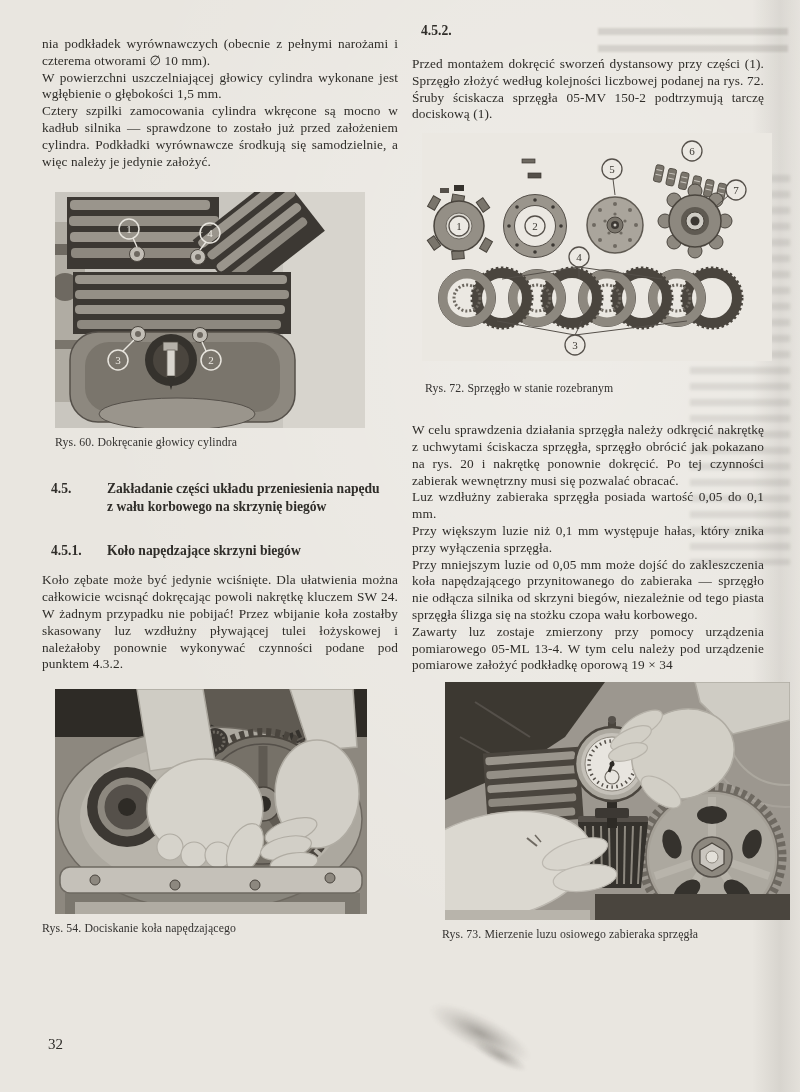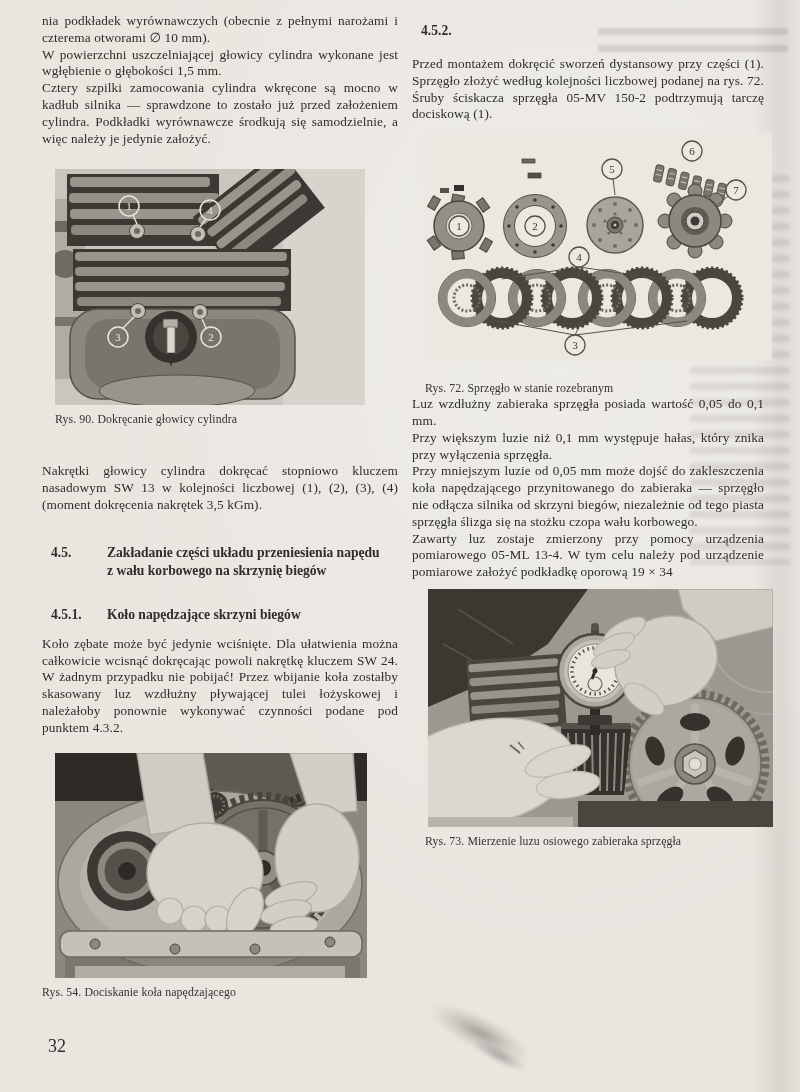--- a/index.html
+++ b/index.html
@@ -16,43 +16,43 @@
       linear-gradient(to right, rgba(0,0,0,0) 94%, rgba(60,55,48,0.10) 97.5%, rgba(60,55,48,0.03) 100%),
       #e9e6e0;
   }
   .col{position:absolute;top:0;}
   .col-left{left:42px;width:356px;}
   .col-right{left:412px;width:352px;}
   p.body-text{
     margin:0;font-size:13.3px;line-height:16.8px;
     text-align:justify;letter-spacing:0.1px;
   }
-  .first-space{padding-top:13px;}
+  .first-space{padding-top:36px;}
   .mt-nuts{margin-top:36px !important;}
   .section{display:flex;margin-left:9px;font-weight:bold;font-size:13.6px;line-height:18px;}
   .sec-num{flex:0 0 56px;}
   .sec-title{flex:1;}
   .sec-45{margin-top:30px;width:330px;}
   .sec-451{margin-top:26px;}
   .sec-452{margin-top:22px;}
   .mt-para{margin-top:12px !important;}
   figure{margin:0;}
   .fig70{margin:22px 0 0 13px;}
   .fig71{margin:16px 0 0 13px;}
   .fig72{margin:10px 0 0 10px;}
-  .fig73{margin:8px 0 0 16px;}
+  .fig73{margin:8px 0 0 33px;}
   figcaption{
     font-size:11.8px;color:#343230;margin-top:7px;letter-spacing:0.1px;
   }
   .fig71 figcaption{margin-left:-13px;}
   .fig72 figcaption{margin-left:3px;margin-top:20px;}
   .fig73 figcaption{margin-left:-3px;}
   .photo{display:block;background:#c9c6bf;}
   .page-number{
-    position:absolute;left:48px;top:1036px;font-size:18px;color:#2f2d29;
+    position:absolute;left:48px;top:1036px;font-size:15px;color:#2f2d29;
   }
   
   .artifact{position:absolute;pointer-events:none;}
   .bleed-top-right{
     left:598px;top:28px;width:190px;height:34px;
     background:repeating-linear-gradient(to bottom, rgba(90,85,78,0.16) 0 7px, rgba(0,0,0,0) 7px 17px);
     filter:blur(1.2px);
   }
   .bleed-right{
     left:690px;top:175px;width:100px;height:390px;
@@ -149,24 +149,23 @@
           <circle cx="74" cy="37" r="10" fill="none" stroke="#e8e5de" stroke-width="1.5"></circle>
           <text x="74" y="41" text-anchor="middle" font-size="11" fill="#eeebe4">1</text>
           <circle cx="155" cy="41" r="10" fill="none" stroke="#e8e5de" stroke-width="1.5"></circle>
           <text x="155" y="45" text-anchor="middle" font-size="11" fill="#eeebe4">4</text>
           <circle cx="63" cy="168" r="10" fill="none" stroke="#e8e5de" stroke-width="1.5"></circle>
           <text x="63" y="172" text-anchor="middle" font-size="11" fill="#eeebe4">3</text>
           <circle cx="156" cy="168" r="10" fill="none" stroke="#e8e5de" stroke-width="1.5"></circle>
           <text x="156" y="172" text-anchor="middle" font-size="11" fill="#eeebe4">2</text>
         </g>
       </svg>
-      <figcaption>Rys. 90. Dokręcanie głowicy cylindra</figcaption>
+      <figcaption>Rys. 60. Dokręcanie głowicy cylindra</figcaption>
     </figure>
 
-    <p class="body-text mt-nuts">Nakrętki głowicy cylindra dokręcać stopniowo kluczem nasadowym SW 13 w kolejności liczbowej (1), (2), (3), (4) (moment dokręcenia nakrętek 3,5 kGm).</p>
 
     <div class="section sec-45">
       <span class="sec-num">4.5.</span>
       <span class="sec-title">Zakładanie części układu przeniesienia napędu z wału korbowego na skrzynię biegów</span>
     </div>
 
     <div class="section sec-451">
       <span class="sec-num">4.5.1.</span>
       <span class="sec-title">Koło napędzające skrzyni biegów</span>
     </div>
@@ -409,20 +408,21 @@
           <text x="314" y="61" text-anchor="middle" font-size="11" fill="#3a3731">7</text>
           <circle cx="157" cy="124" r="10" fill="#ece9e3" stroke="#55504a" stroke-width="1.3"></circle>
           <text x="157" y="128" text-anchor="middle" font-size="11" fill="#3a3731">4</text>
           <circle cx="153" cy="212" r="10" fill="#ece9e3" stroke="#55504a" stroke-width="1.3"></circle>
           <text x="153" y="216" text-anchor="middle" font-size="11" fill="#3a3731">3</text>
         </g>
       </svg>
       <figcaption>Rys. 72. Sprzęgło w stanie rozebranym</figcaption>
     </figure>
 
+    <p class="body-text" style="margin-top:26px">W celu sprawdzenia działania sprzęgła należy odkręcić nakrętkę z uchwytami ściskacza sprzęgła, sprzęgło obrócić jak pokazano na rys. 20 i nakrętkę ponownie dokręcić. Po tej czynności zabierak wewnętrzny musi się pozwalać obracać.</p>
     <p class="body-text">Luz wzdłużny zabieraka sprzęgła posiada wartość 0,05 do 0,1 mm.</p>
     <p class="body-text">Przy większym luzie niż 0,1 mm występuje hałas, który znika przy wyłączenia sprzęgła.</p>
     <p class="body-text">Przy mniejszym luzie od 0,05 mm może dojść do zakleszczenia koła napędzającego przynitowanego do zabieraka — sprzęgło nie odłącza silnika od skrzyni biegów, niezależnie od tego piasta sprzęgła ślizga się na stożku czopa wału korbowego.</p>
     <p class="body-text">Zawarty luz zostaje zmierzony przy pomocy urządzenia pomiarowego 05-ML 13-4. W tym celu należy pod urządzenie pomiarowe założyć podkładkę oporową 19 × 34</p>
 
     <figure class="fig73">
       <svg class="photo" width="345" height="238" viewBox="0 0 345 238">
         <rect x="0" y="0" width="345" height="238" fill="#9c978f"></rect>
         <circle cx="340" cy="45" r="58" fill="none" stroke="#aca89f" stroke-width="2"></circle>
         <circle cx="340" cy="45" r="80" fill="none" stroke="#a7a29a" stroke-width="2"></circle>

